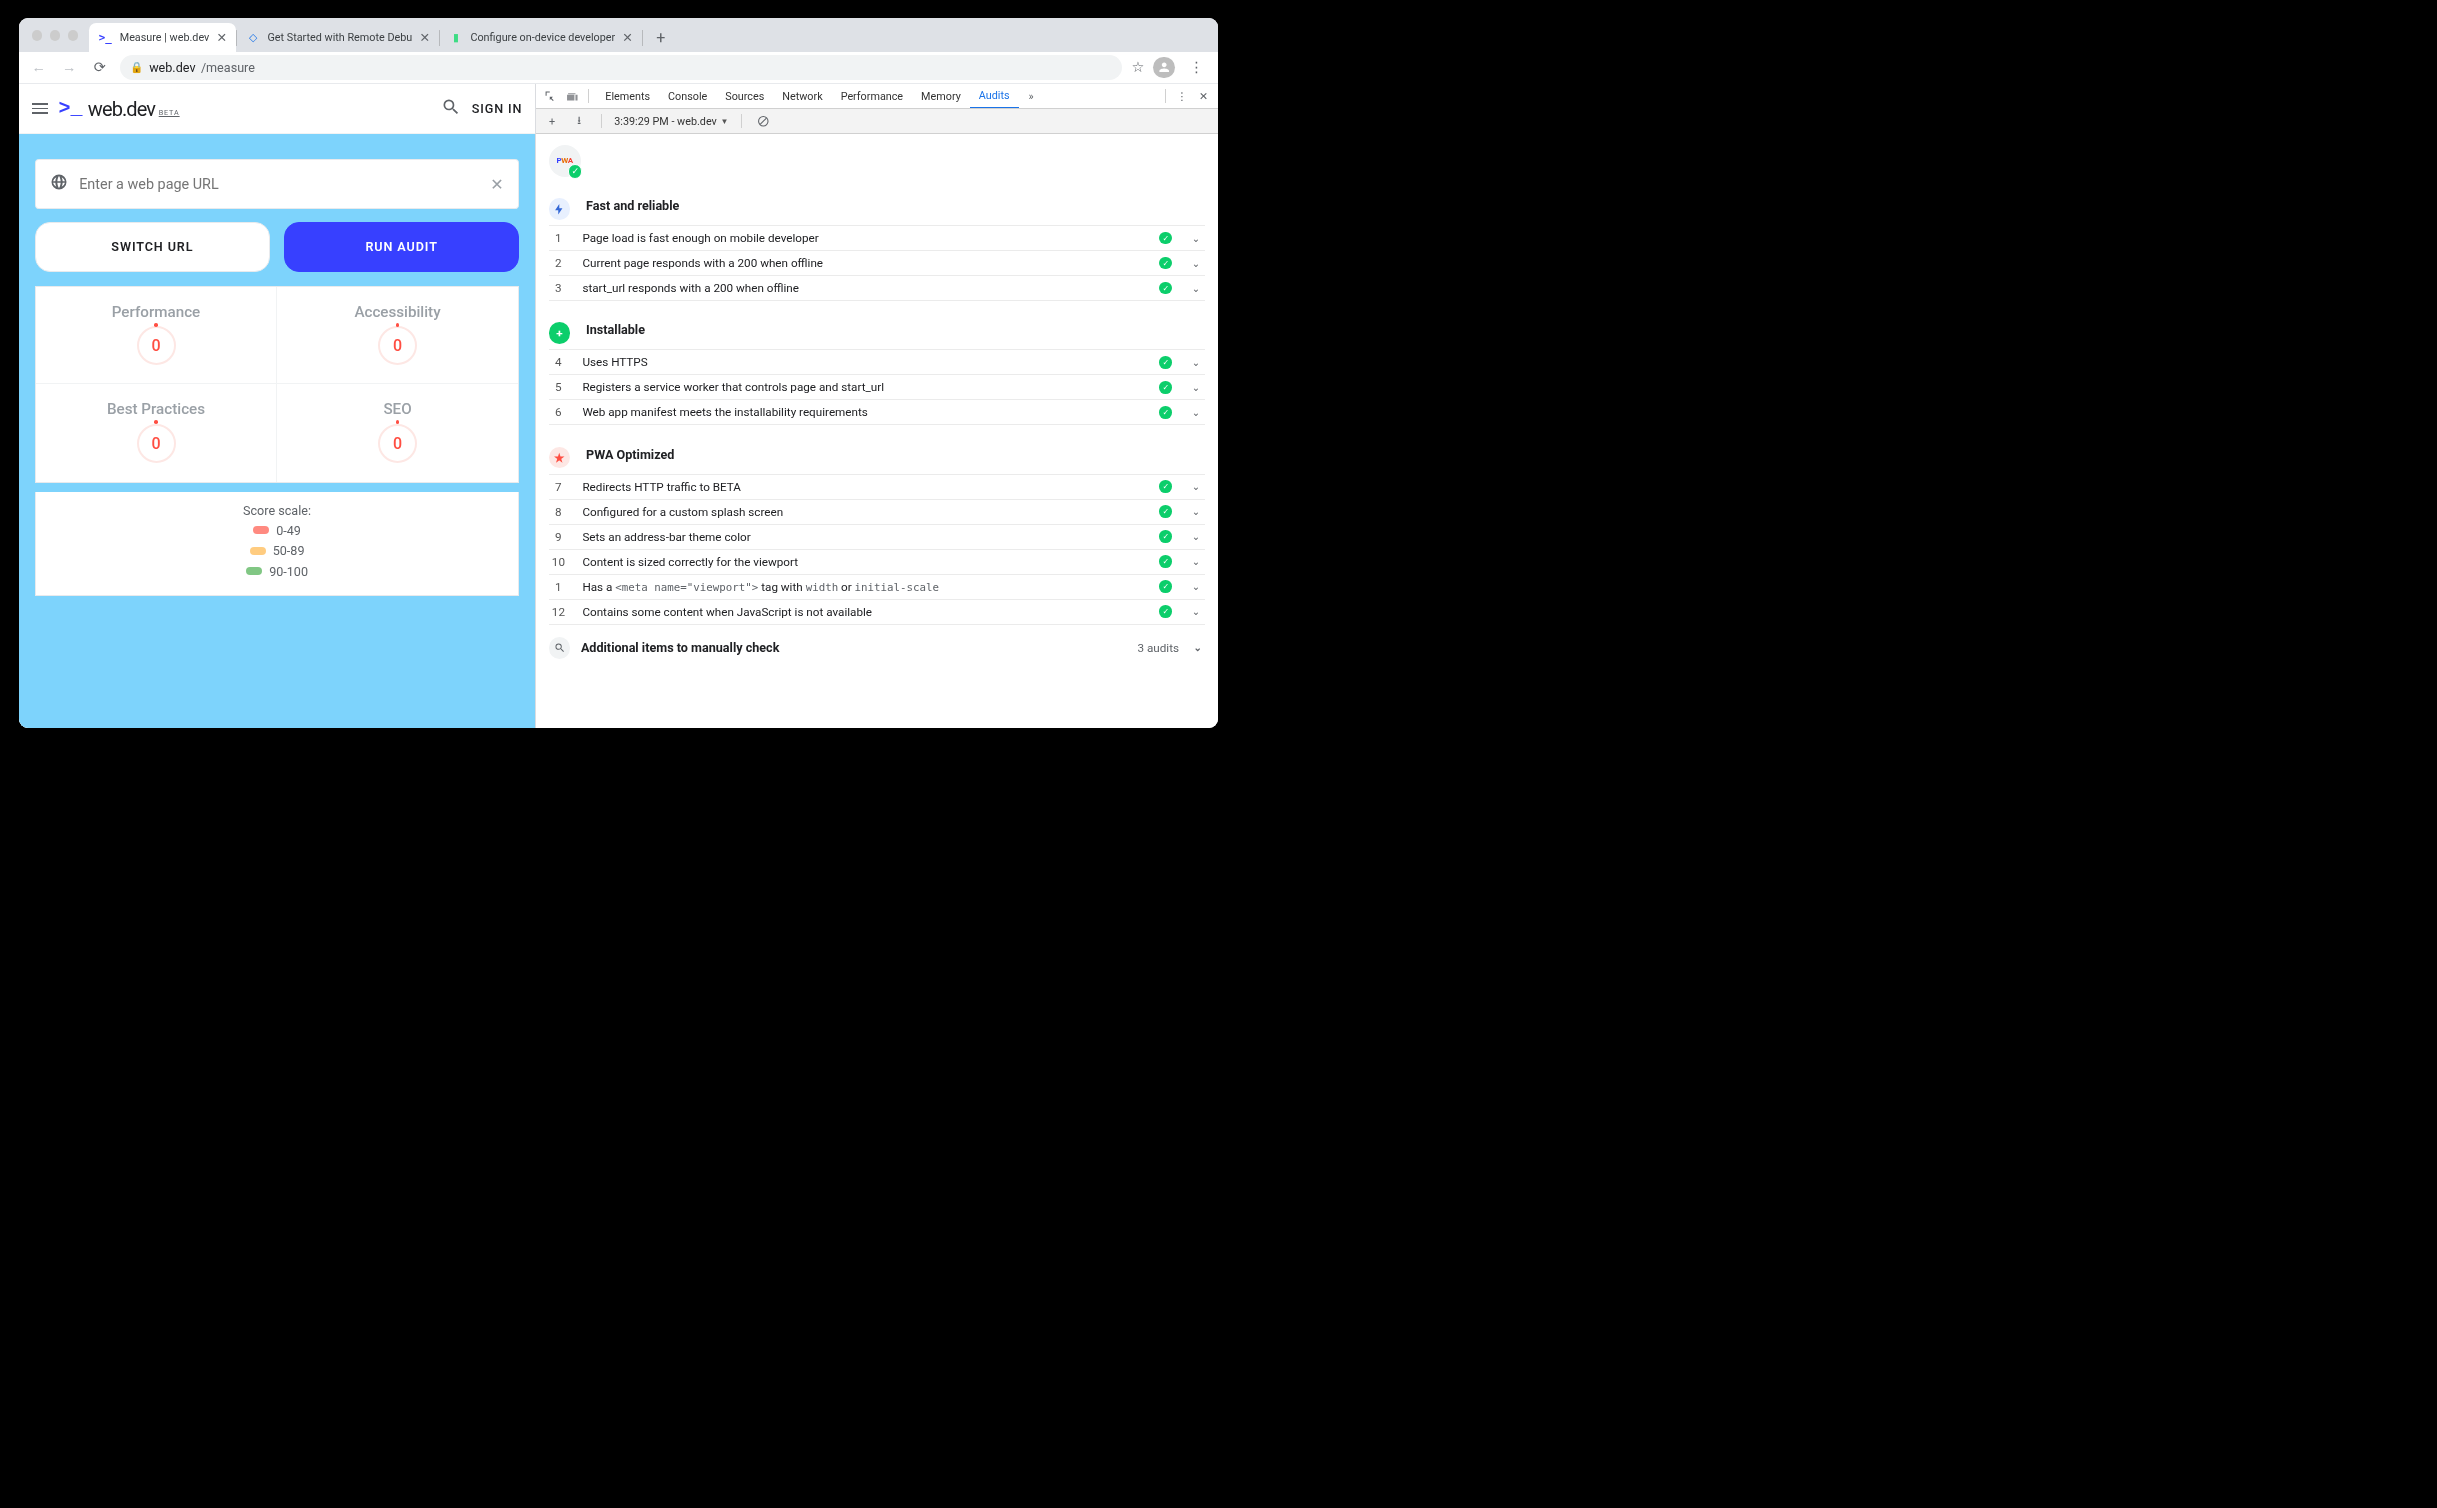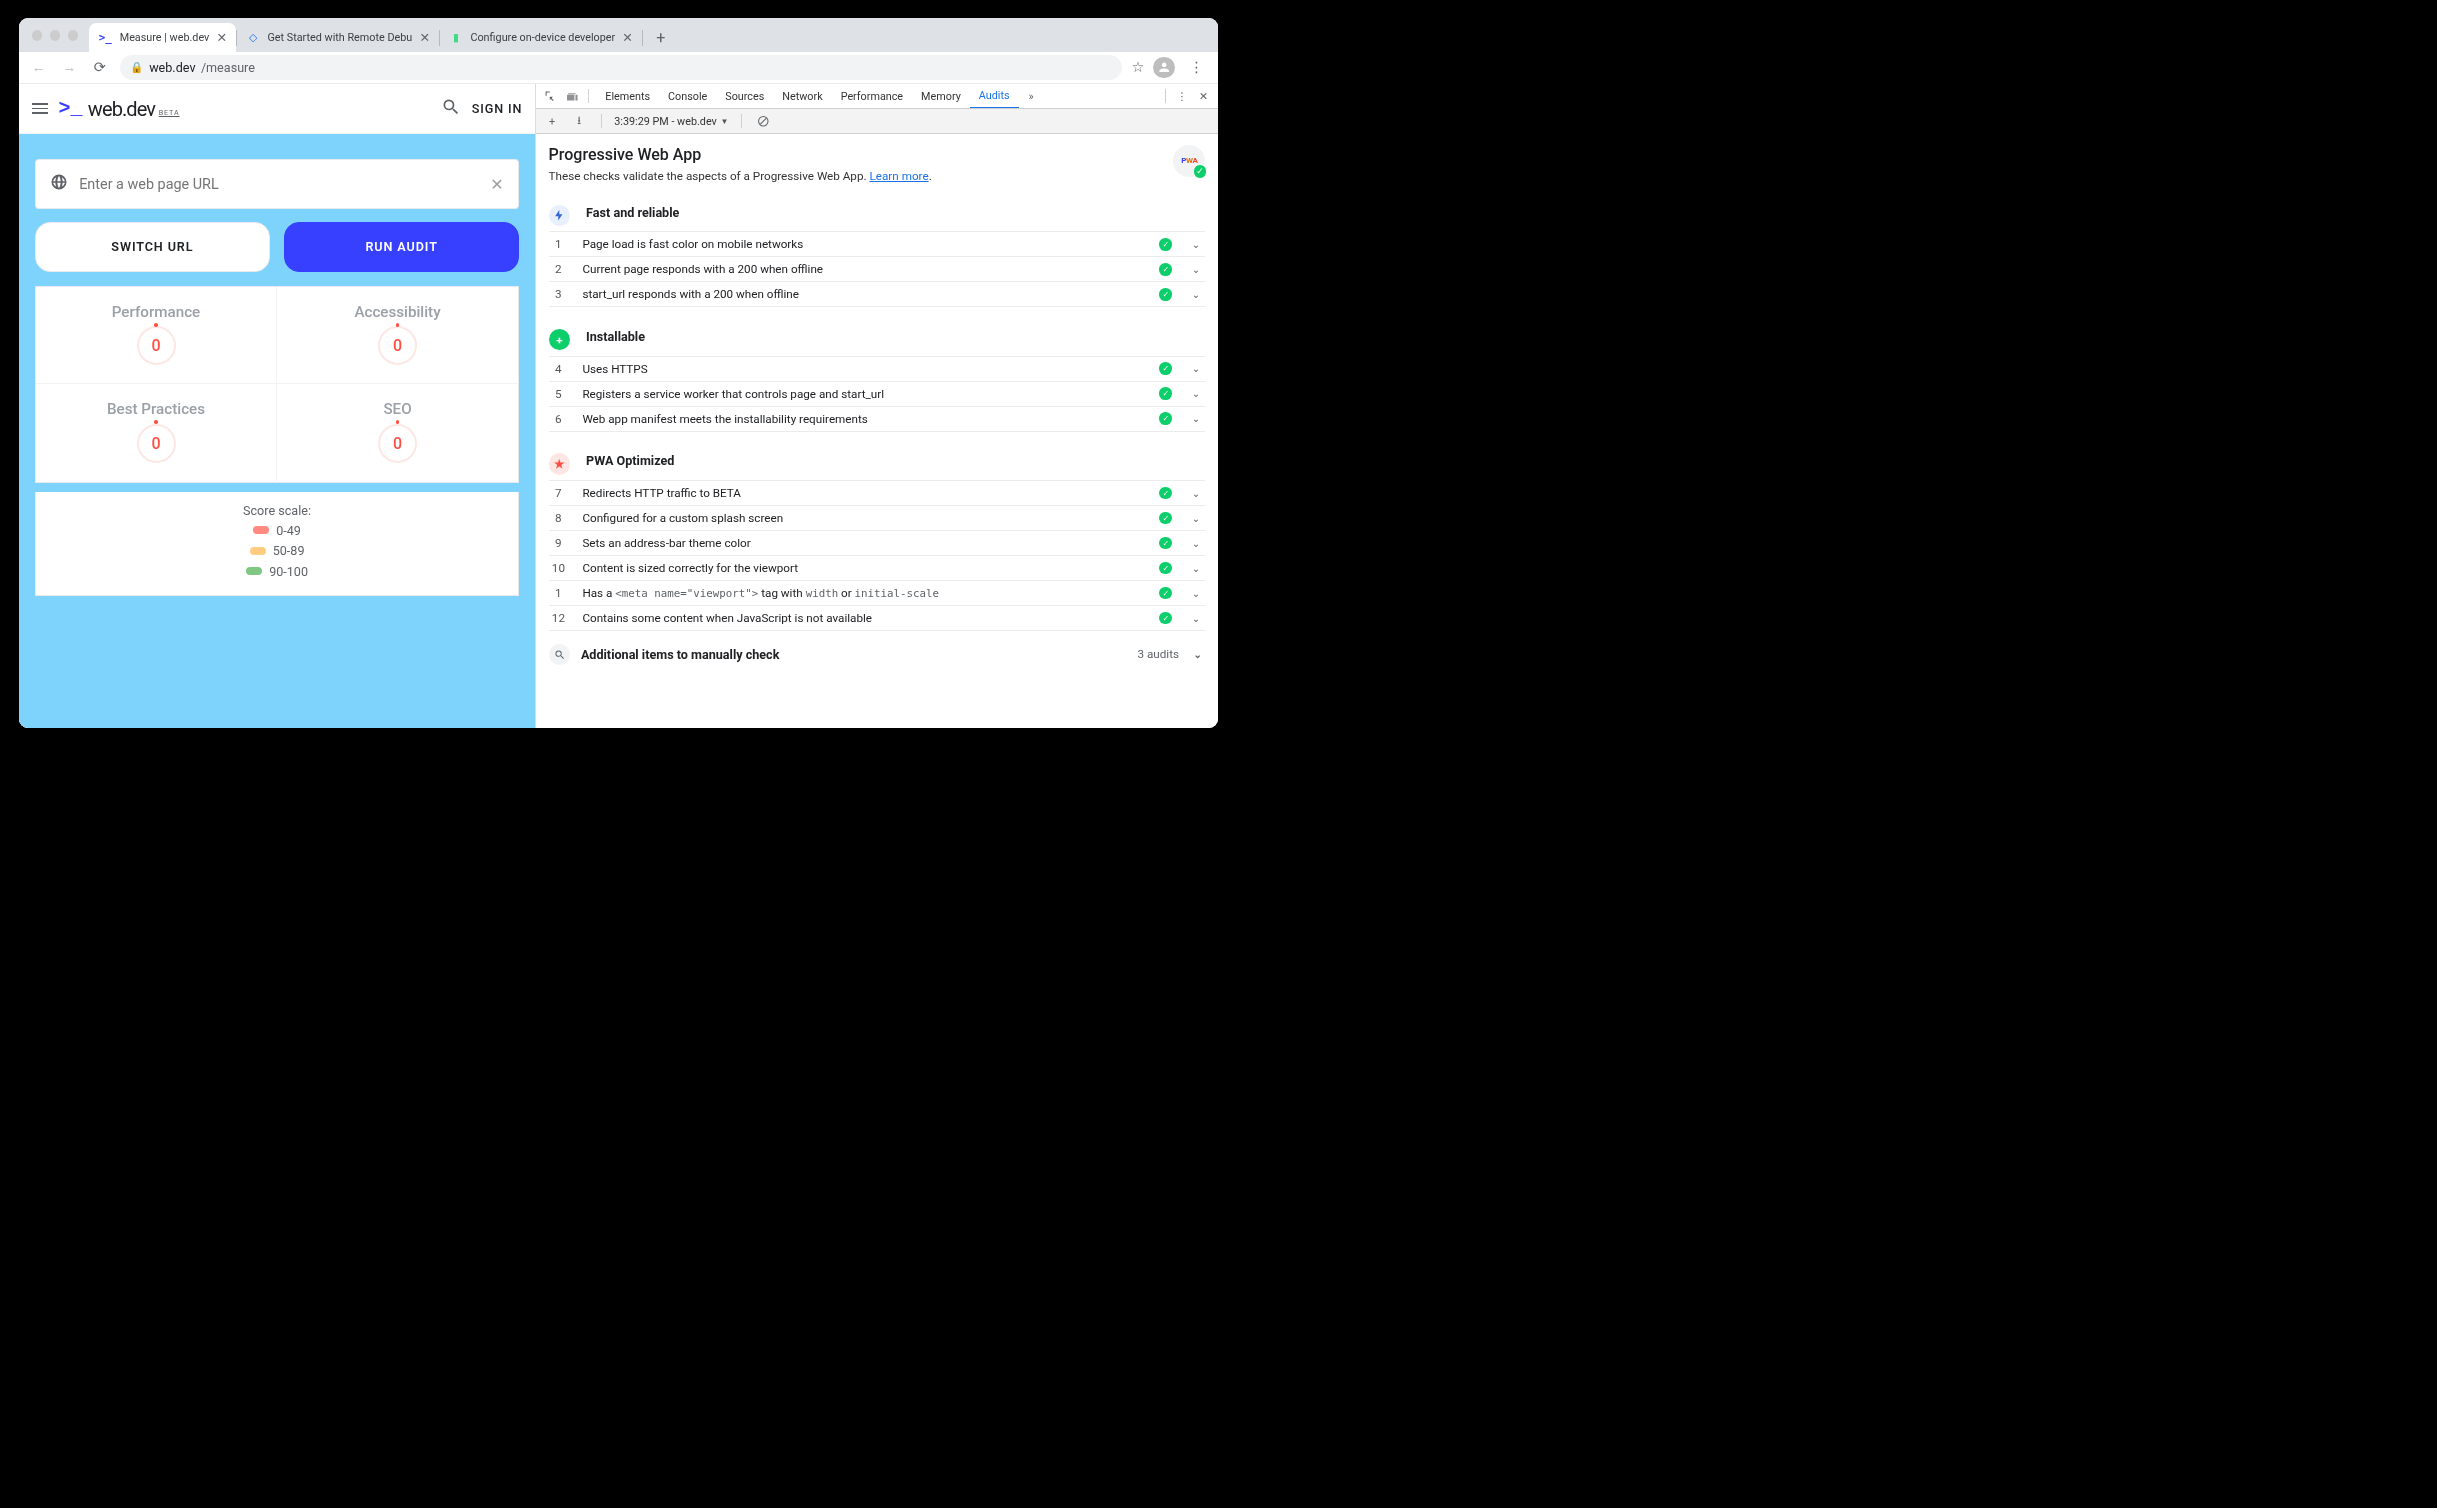--- a/index.html
+++ b/index.html
@@ -269,46 +269,40 @@
         <div class="dt-sep"></div>
         <div class="dt-ico">
             <svg width="12.6" height="12.6" viewBox="0 0 24 24">
               <circle cx="12" cy="12" r="9" fill="none" stroke="#5f6368" stroke-width="2"></circle>
               <line x1="6" y1="18" x2="18" y2="6" stroke="#5f6368" stroke-width="2"></line>
             </svg>
           </div>
       </div>
       <div class="dt-body">
         <div class="dt-head">
-          <div>
-            <div class="dt-title">Progressive Web App</div>
-            <div class="dt-desc">
-              <span>These checks validate the aspects of a Progressive Web App. </span><a>Learn more</a><span>.</span>
-            </div>
-          </div>
           <div class="pwa-badge">
             <div class="txt"><span class="p">P</span><span class="w">W</span><span class="a">A</span></div>
             <div class="chk">✓</div>
           </div>
         </div>
 
         <div id="sections">
             <div class="section">
               <div class="section-h">
                 <div class="sec-ico bolt">
                   <svg width="12.6" height="12.6" viewBox="0 0 24 24">
                     <path fill="#3367d6" d="M12 2L4 14h6v8l8-12h-6z"></path>
                   </svg>
                 </div>
                 <span>Fast and reliable</span>
               </div>
               <div class="audits">
                 <div class="audit">
                   <span class="num">1</span>
-                  <span class="txt">Page load is fast color on mobile networks</span>
+                  <span class="txt">Page load is fast enough on mobile developer</span>
                   <span class="pass">✓</span>
                   <span class="chev">⌄</span>
                 </div>
                 <div class="audit">
                   <span class="num">2</span>
                   <span class="txt">Current page responds with a 200 when offline</span>
                   <span class="pass">✓</span>
                   <span class="chev">⌄</span>
                 </div>
                 <div class="audit">

